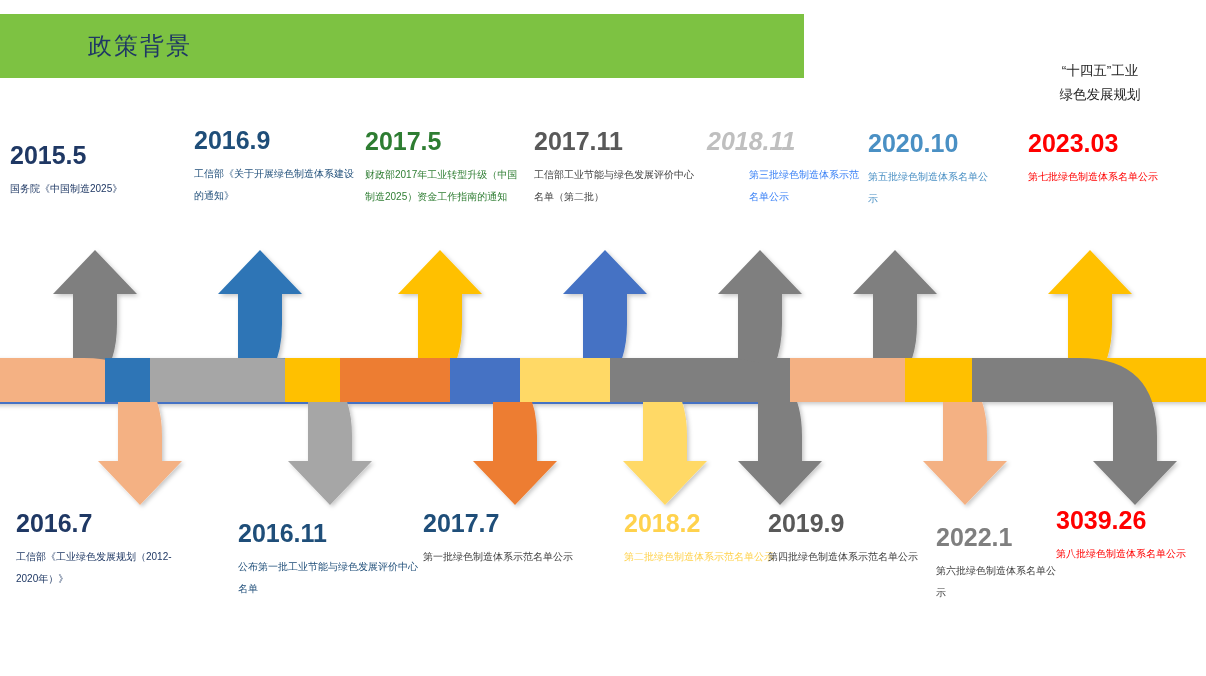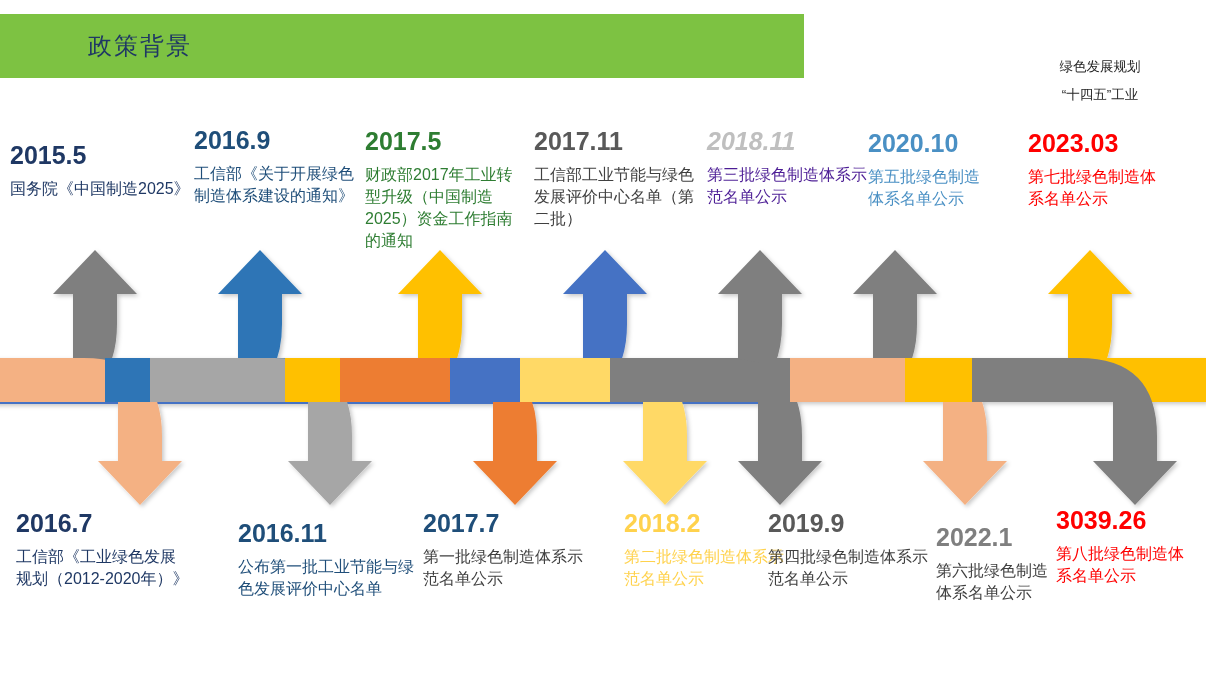--- a/index.html
+++ b/index.html
@@ -26,39 +26,39 @@
 
   
   #arrows{position:absolute;left:0;top:0;width:1206px;height:676px;}
 
   
   .lbl{position:absolute;}
   .lbl .yr{
     font-size:25px;font-weight:700;line-height:30px;white-space:nowrap;
   }
   .lbl .desc{
-    font-size:16px;line-height:22px;font-weight:400;
+    font-size:10px;line-height:22px;font-weight:400;
     margin-top:8px;
   }
   .lbl .pre{
     font-size:13.5px;line-height:22px;font-weight:400;
     margin-bottom:6px;text-align:center;
   }
 </style>
 </head>
 <body>
 
 <div id="stage">
 
   <div class="title-bar"></div>
   <div class="title-text">政策背景</div>
 
   <div class="lbl" style="left:1020px;top:60px;width:160px;">
+    <div class="pre" style="color:#262626;">“十四五”工业</div>
     <div class="pre" style="color:#262626;margin-top:-4px;">绿色发展规划</div>
-    <div class="pre" style="color:#262626;">“十四五”工业</div>
   </div>
 
   <svg id="arrows" viewBox="0 0 1206 676">
     <defs>
       <filter id="sh" x="-30%" y="-30%" width="180%" height="180%">
         <feDropShadow dx="2" dy="2" stdDeviation="2" flood-color="#000" flood-opacity="0.22"></feDropShadow>
       </filter>
     </defs>
     <g id="arrow-layer" filter="url(#sh)">
         <rect x="-20" y="358" width="450" height="44" fill="#2E75B6"></rect>
@@ -93,21 +93,21 @@
       <div class="lbl" style="left: 365px; top: 126px; width: 160px;">
         <div class="yr" style="color: rgb(46, 125, 50);">2017.5</div>
         <div class="desc" style="color: rgb(46, 125, 50);">财政部2017年工业转型升级（中国制造2025）资金工作指南的通知</div>
       </div>
       <div class="lbl" style="left: 534px; top: 126px; width: 160px;">
         <div class="yr" style="color: rgb(89, 89, 89);">2017.11</div>
         <div class="desc" style="color: rgb(64, 64, 64);">工信部工业节能与绿色发展评价中心名单（第二批）</div>
       </div>
       <div class="lbl" style="left: 707px; top: 126px; width: 160px;">
         <div class="yr" style="color: rgb(191, 191, 191); font-style: italic;">2018.11</div>
-        <div class="desc" style="color: #4c1d95;">第三批绿色制造体系示范名单公示</div>
+        <div class="desc" style="color: #3b82f6; margin-left: 42px;">第三批绿色制造体系示范名单公示</div>
       </div>
       <div class="lbl" style="left: 868px; top: 128px; width: 125px;">
         <div class="yr" style="color: rgb(74, 144, 196);">2020.10</div>
         <div class="desc" style="color: rgb(74, 144, 196);">第五批绿色制造体系名单公示</div>
       </div>
       <div class="lbl" style="left: 1028px; top: 128px; width: 140px;">
         <div class="yr" style="color: rgb(255, 0, 0);">2023.03</div>
         <div class="desc" style="color: rgb(255, 0, 0);">第七批绿色制造体系名单公示</div>
       </div>
     </div>

